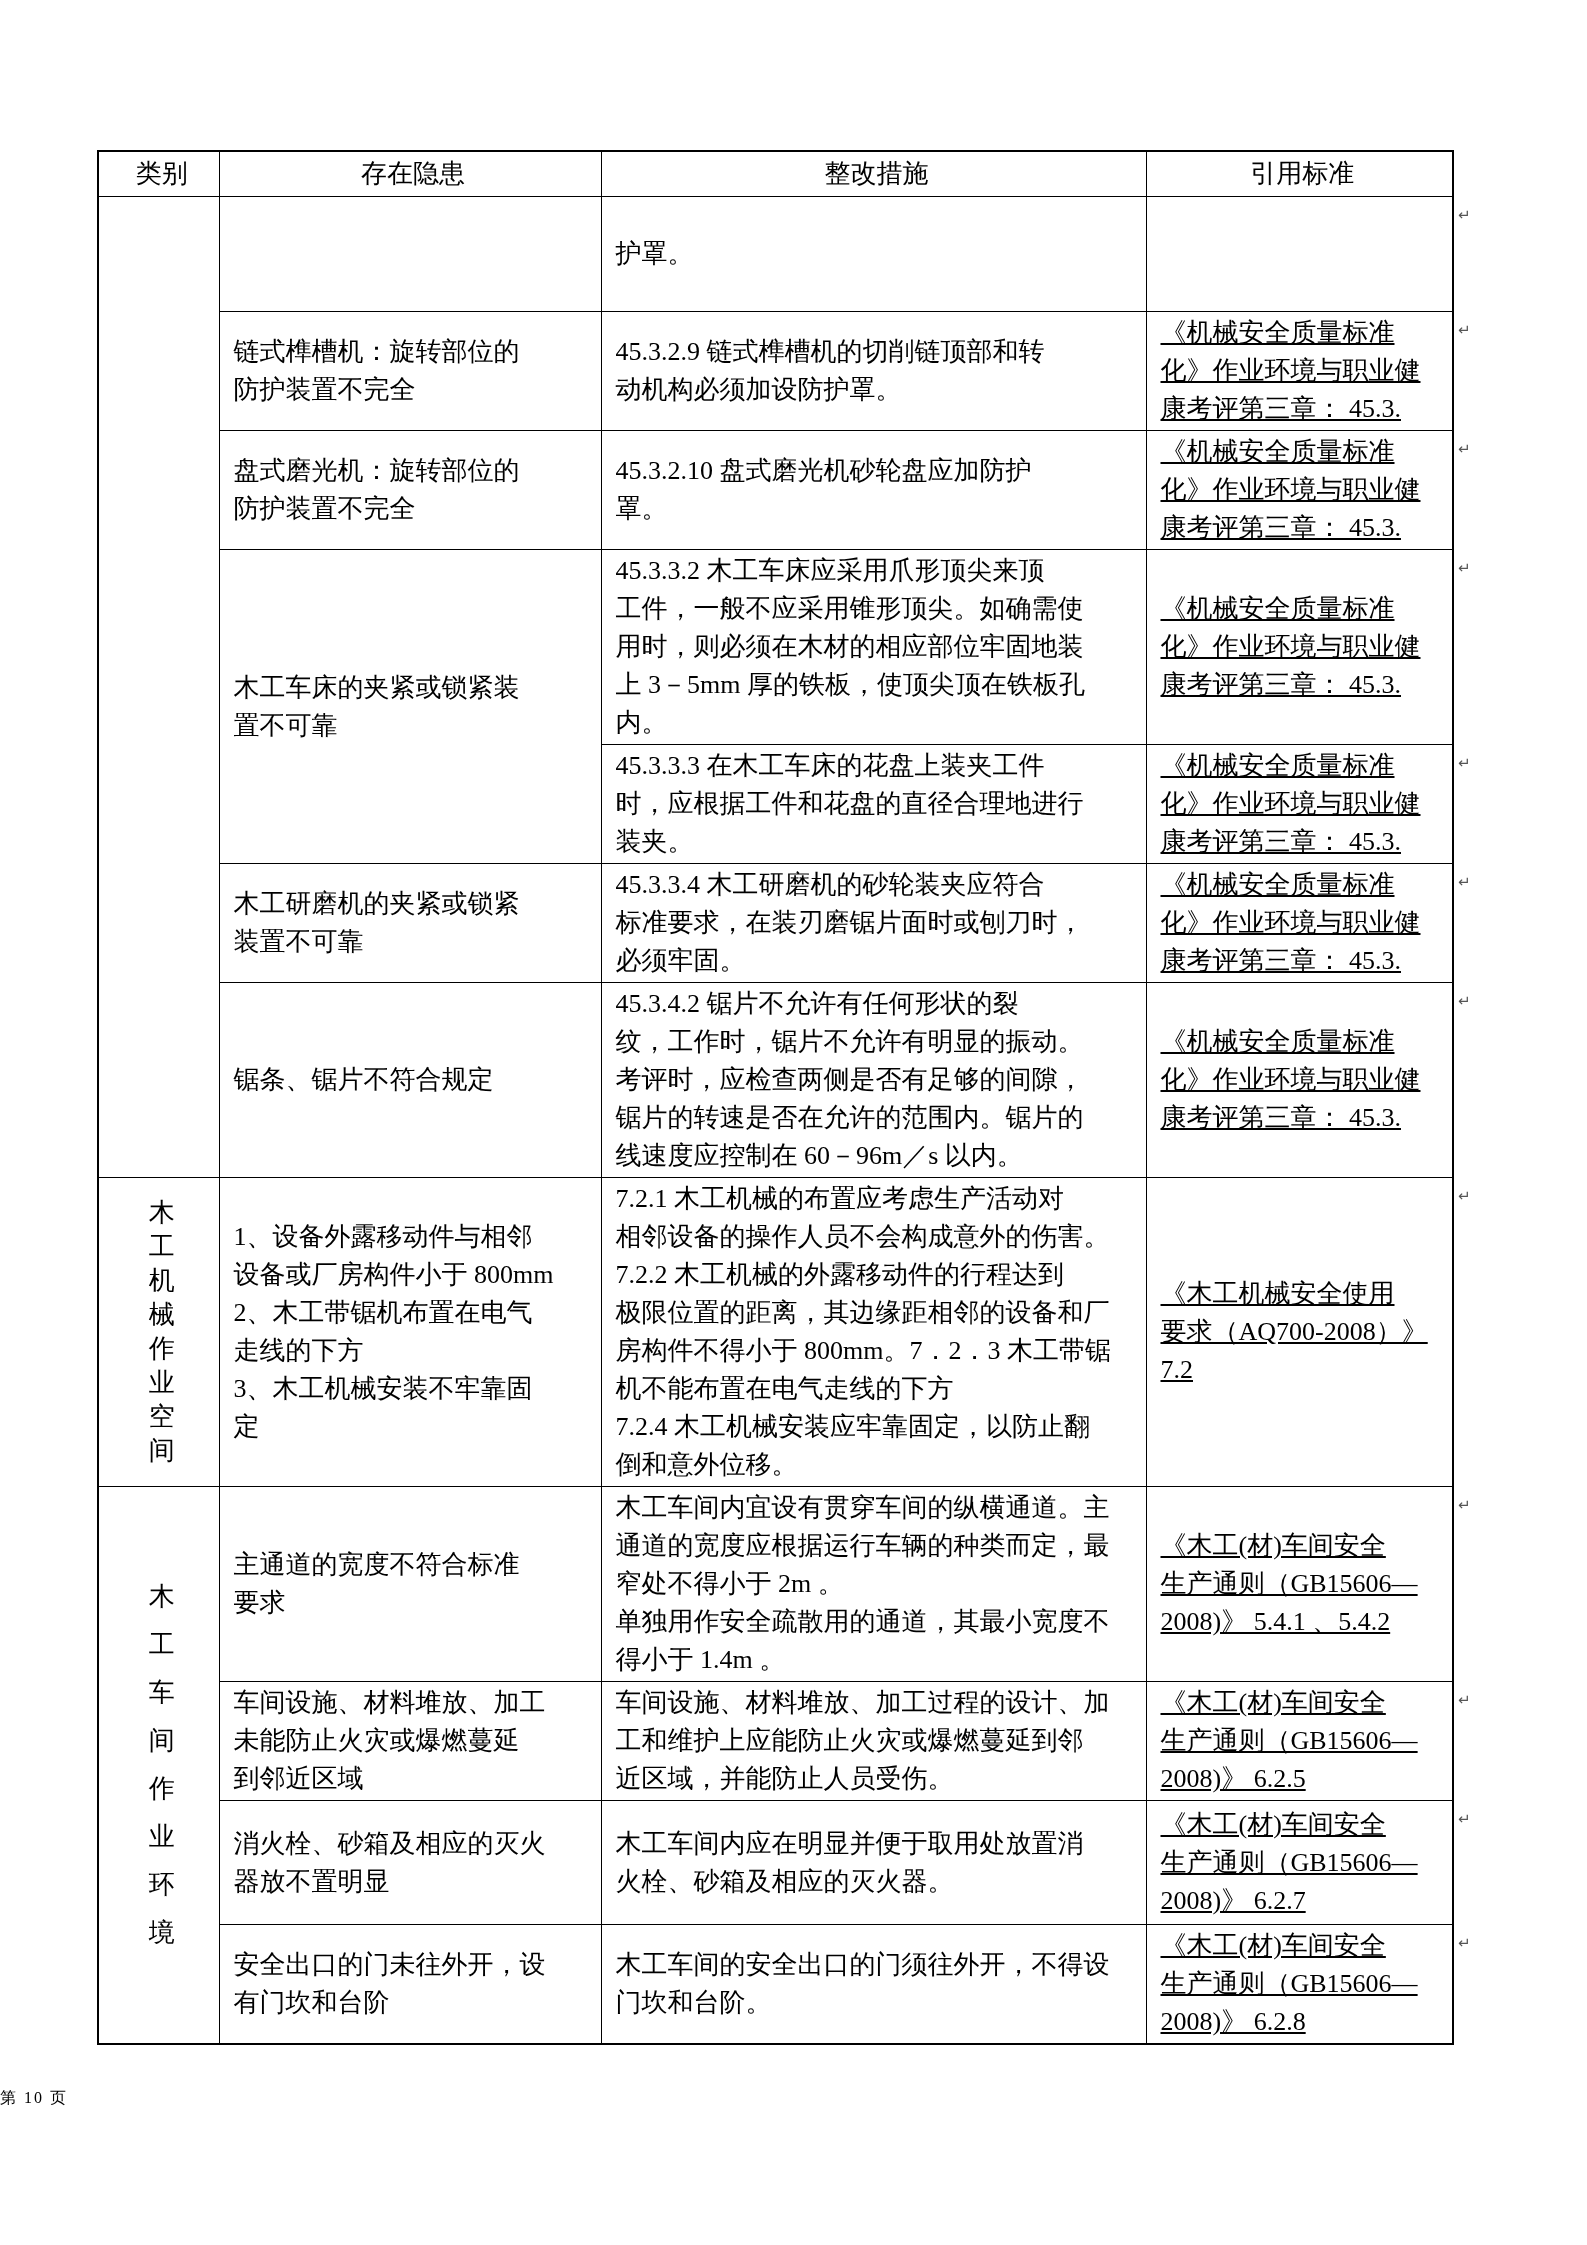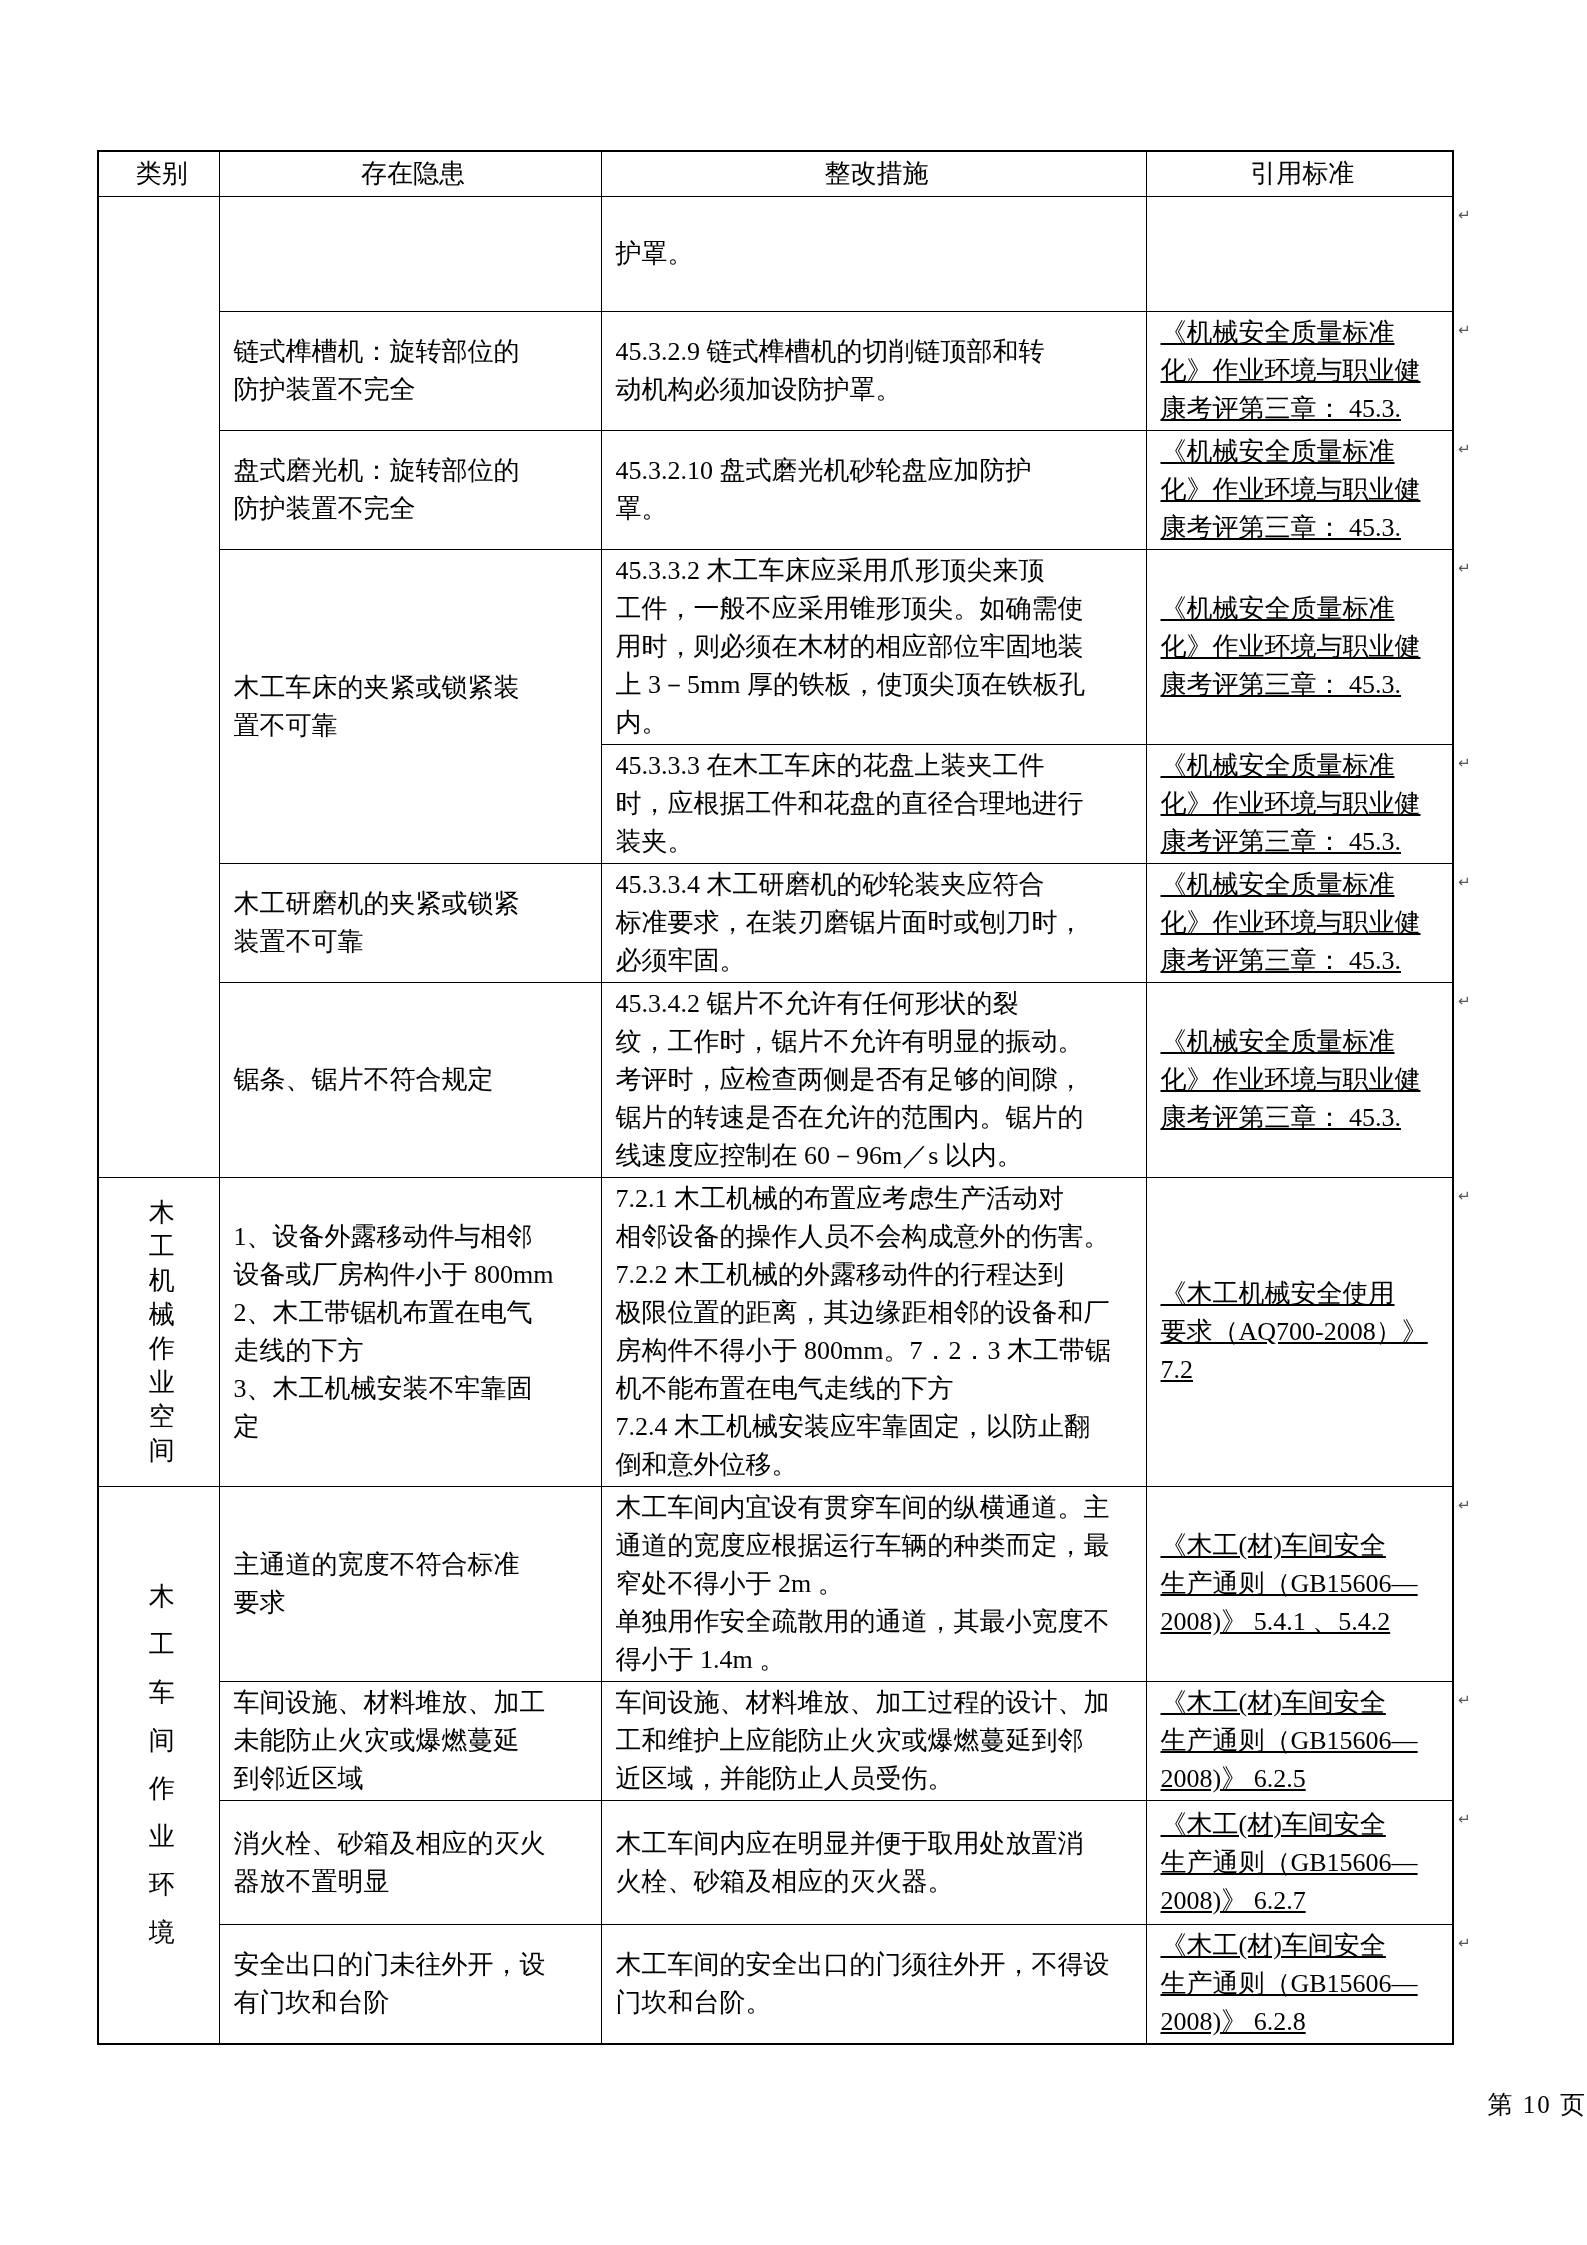--- a/index.html
+++ b/index.html
@@ -47,22 +47,22 @@
     position:absolute;
     left:1361px;
     font-size:15px;
     color:#555;
     font-family:"DejaVu Sans",sans-serif;
     line-height:15px;
   }
   .footer{
     position:absolute;
     top:2088px;left:0;width:100%;
-    text-align:right;
-    font-size:25px;
+    text-align:left;
+    font-size:16px;
     letter-spacing:2px;
   }
 </style>
 </head>
 <body>
 
 <div class="page">
 
   <div class="table-area">
     <table class="doc">

